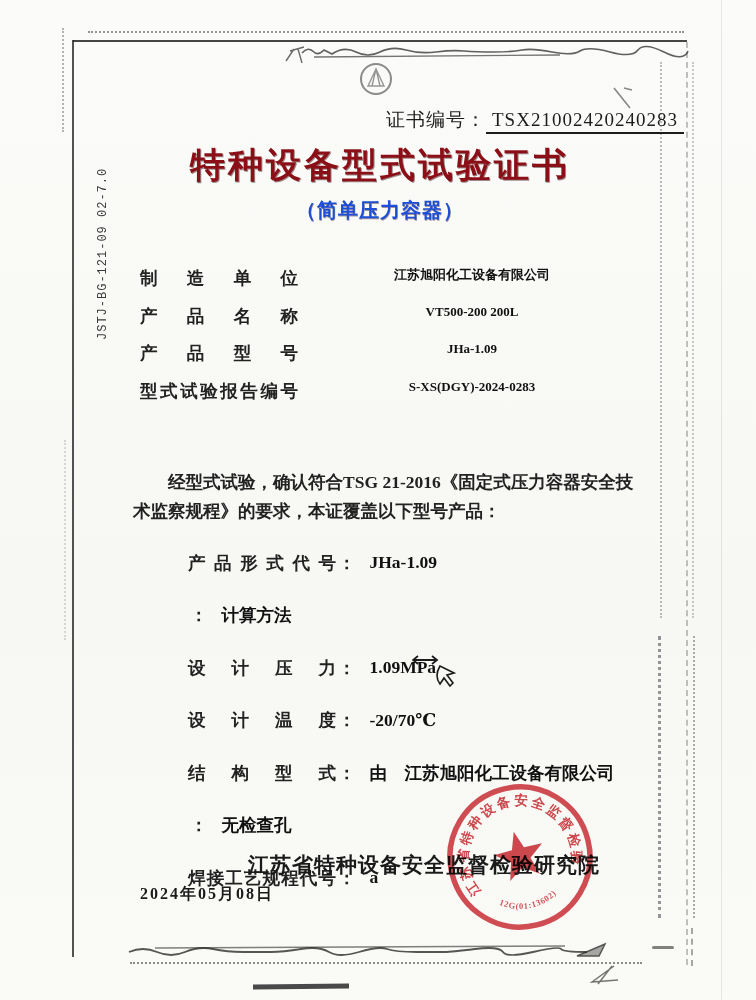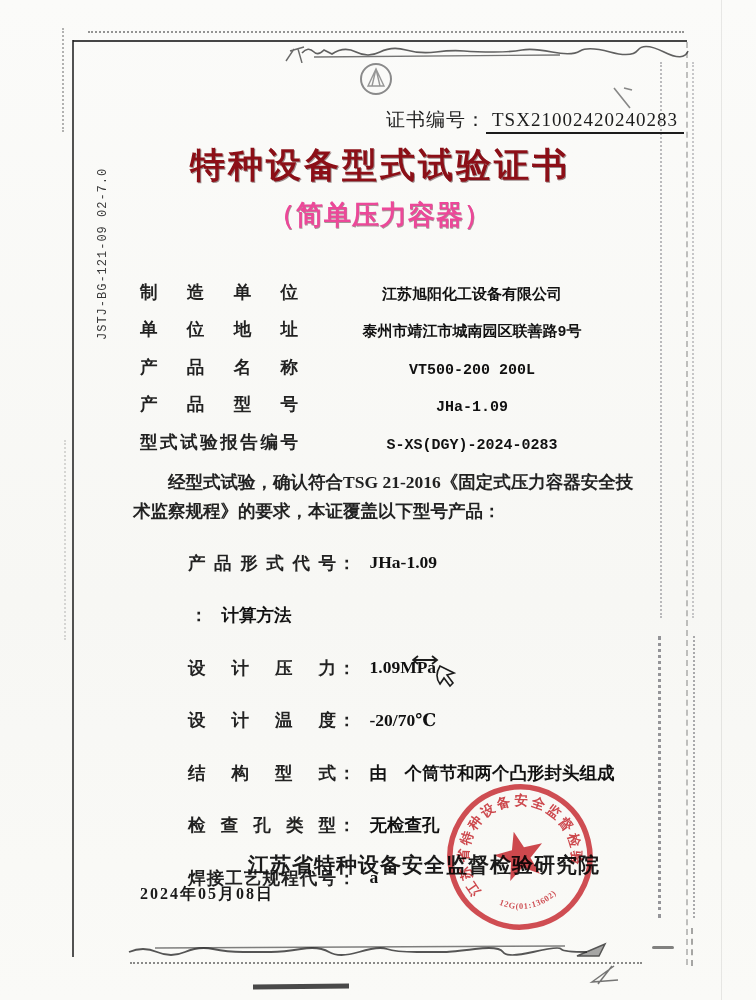--- a/index.html
+++ b/index.html
@@ -30,27 +30,27 @@
   
   .doc-code{left:96px;top:110px;width:22px;height:230px;
     font-family:"Liberation Mono","DejaVu Sans Mono",monospace;font-size:12px;color:#3a3a3a;
     writing-mode:vertical-rl;transform:rotate(180deg);letter-spacing:1px;white-space:nowrap;}
   .cert-line{left:386px;top:107px;font-size:19px;letter-spacing:1px;white-space:nowrap;}
   .cert-value{display:inline-block;min-width:158px;text-align:left;border-bottom:2px solid #1c1c1c;
     padding:0 6px 1px 6px;font-family:"Liberation Serif","DejaVu Serif",serif;}
   .title{left:73px;top:142px;width:614px;text-align:center;font-size:35px;font-weight:bold;
     letter-spacing:3px;color:#8c0f17;
     text-shadow:1px 1px 0 rgba(40,0,4,.45);}
-  .subtitle{left:73px;top:197px;width:614px;text-align:center;font-size:27px;font-weight:bold;
-    letter-spacing:1px;color:#ec4899;text-shadow:.5px .5px 0 rgba(40,0,4,.4);}
+  .subtitle{left:73px;top:197px;width:614px;text-align:center;font-size:20px;font-weight:bold;
+    letter-spacing:1px;color:#1d4ed8;text-shadow:.5px .5px 0 rgba(40,0,4,.4);}
   
   .fields{left:140px;top:266px;width:506px;}
-  .frow{display:flex;align-items:flex-end;height:37.5px;}
+  .frow{display:flex;align-items:flex-start;height:37.5px;}
   .flabel{width:158px;font-size:17.5px;font-weight:bold;text-align:justify;text-align-last:justify;color:#222;}
-  .fvalue{flex:1;text-align:center;font-size:15px;font-weight:bold;color:#111;white-space:pre-wrap;font-family:Liberation Mono, monospace;}
+  .fvalue{flex:1;text-align:center;font-size:13px;font-weight:bold;color:#111;white-space:pre-wrap;}
   
   .statement{left:133px;top:468px;width:510px;font-size:17.5px;font-weight:bold;line-height:29px;
     text-indent:2em;color:#222;}
   
   .specs{left:188px;top:524px;width:470px;}
   .srow{display:flex;align-items:center;height:27.5px;font-size:17.5px;font-weight:bold;color:#222;margin-top:25px;}
   .slabel{width:148px;display:inline-block;text-align:justify;text-align-last:justify;}
   .scolon{margin:0 2px;}
   .svalue{margin-left:12px;white-space:pre-wrap;color:#111;}
   
@@ -111,24 +111,20 @@
 
 <div class="abs title">特种设备型式试验证书</div>
 <div class="abs subtitle">（简单压力容器）</div>
 
 <div class="abs fields">
   <div class="frow">
     <span class="flabel">制造单位</span>
     <span class="fvalue">江苏旭阳化工设备有限公司</span>
   </div>
   <div class="frow">
-    <span class="flabel">单位地址</span>
-    <span class="fvalue">泰州市靖江市城南园区联善路9号</span>
-  </div>
-  <div class="frow">
     <span class="flabel">产品名称</span>
     <span class="fvalue">VT500-200 200L</span>
   </div>
   <div class="frow">
     <span class="flabel">产品型号</span>
     <span class="fvalue">JHa-1.09</span>
   </div>
   <div class="frow">
     <span class="flabel">型式试验报告编号</span>
     <span class="fvalue">S-XS(DGY)-2024-0283</span>
@@ -153,24 +149,23 @@
     <span class="svalue">1.09MPa</span>
   </div>
   <div class="srow">
     <span class="slabel">设计温度</span>
       <span class="scolon">：</span>
     <span class="svalue">-20/70℃</span>
   </div>
   <div class="srow">
     <span class="slabel">结构型式</span>
       <span class="scolon">：</span>
-    <span class="svalue">由　个筒节和两个凸形封头组成</span>
+    <span class="svalue">由　江苏旭阳化工设备有限公司</span>
   </div>
   <div class="srow">
-    <span class="slabel">检查孔类型</span>
       <span class="scolon">：</span>
     <span class="svalue">无检查孔</span>
   </div>
   <div class="srow">
     <span class="slabel">焊接工艺规程代号</span>
       <span class="scolon">：</span>
     <span class="svalue">a</span>
   </div>
 </div>
 

